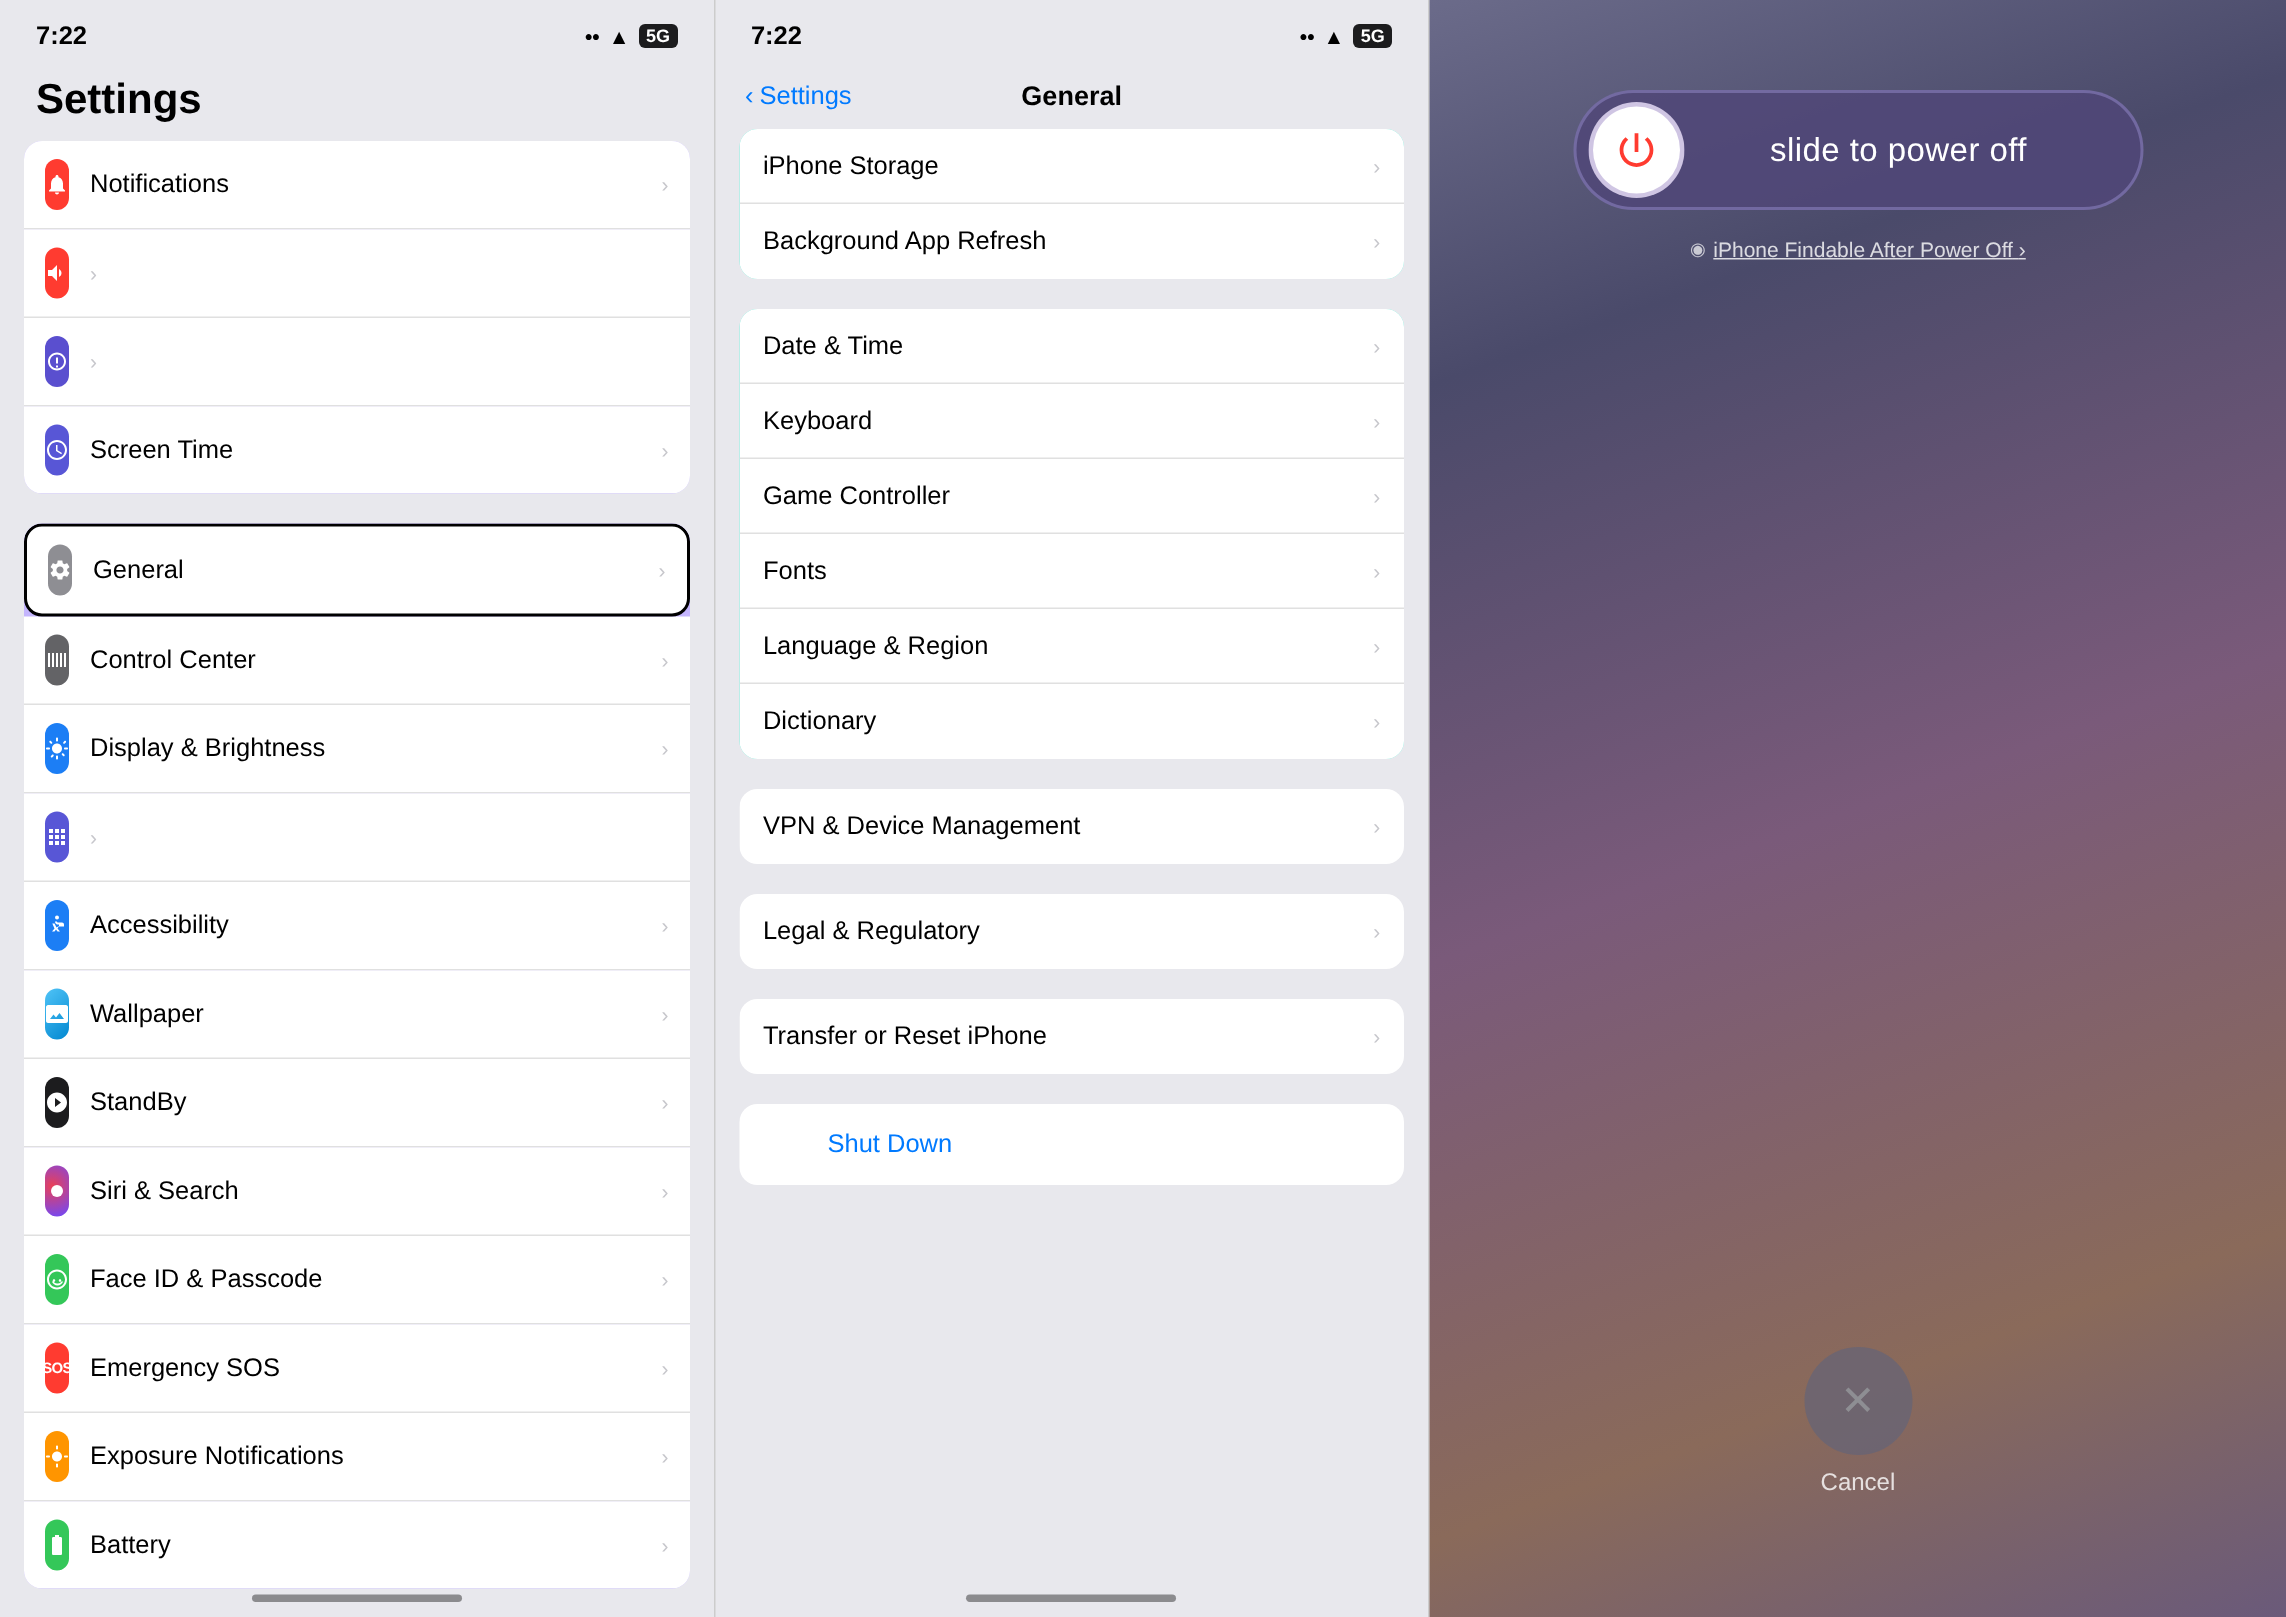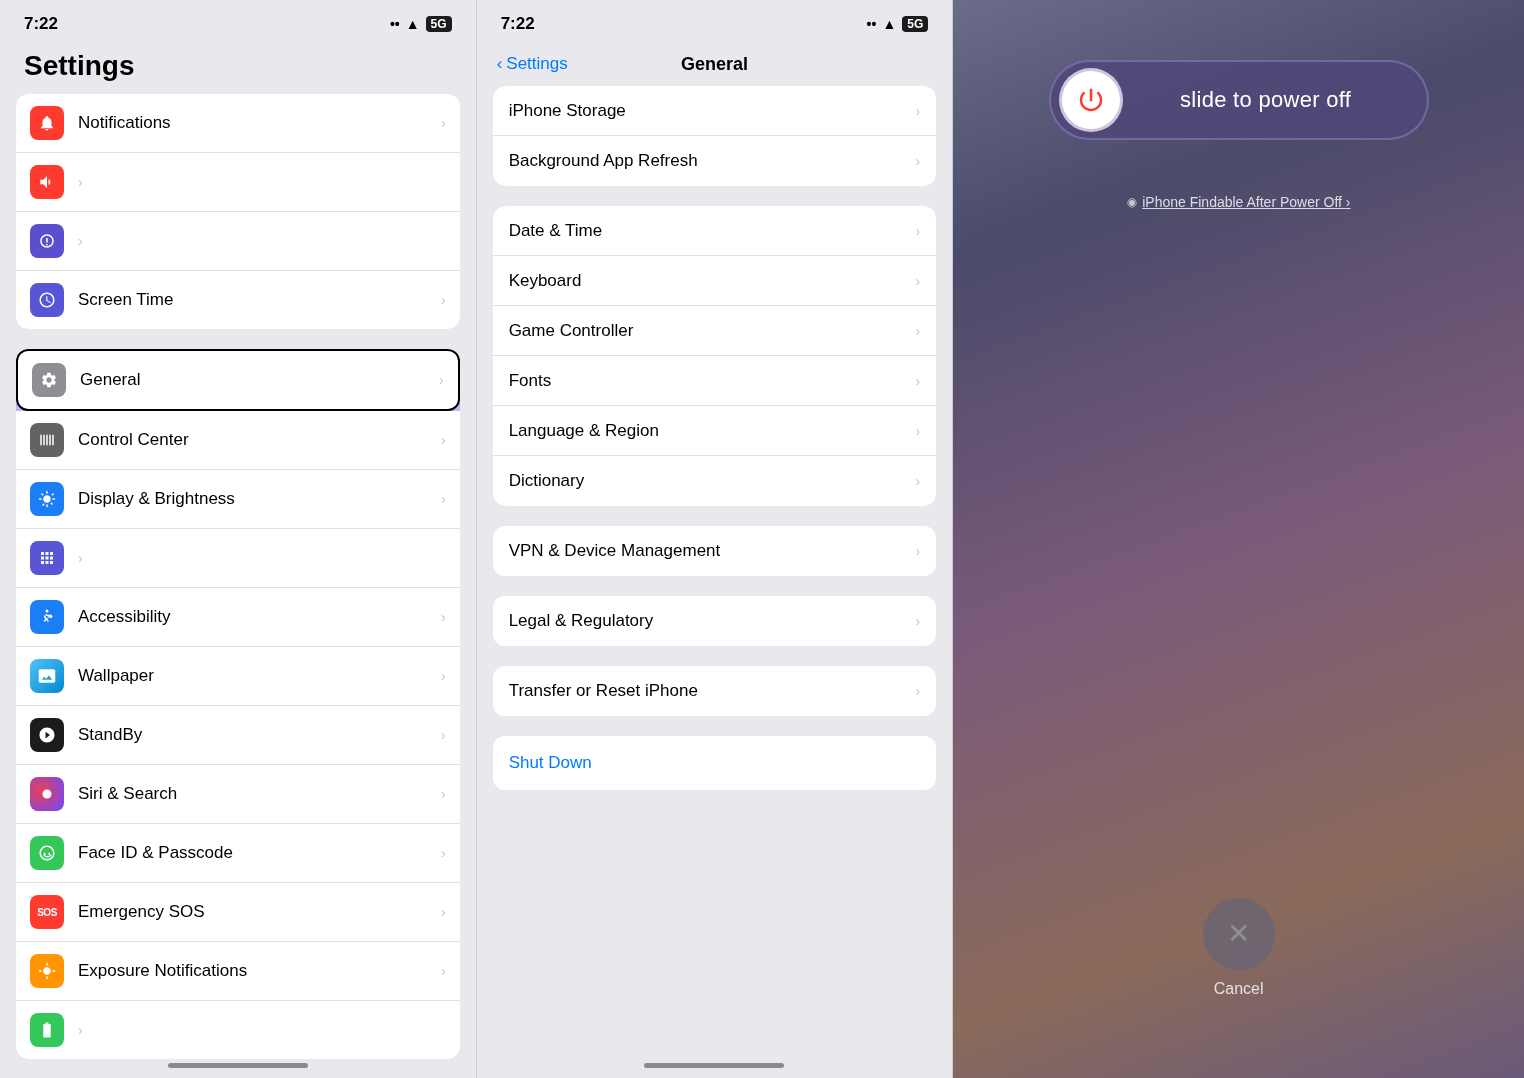--- a/index.html
+++ b/index.html
@@ -83,21 +83,21 @@
     }
 
     .settings-item.active {
       background: #fff;
       border: 2px solid #000;
       border-radius: 12px;
       z-index: 2;
     }
 
     .item-icon {
-      width: 34px;
+      width: 16px;
       height: 34px;
       border-radius: 8px;
       display: flex;
       align-items: center;
       justify-content: center;
       margin-right: 14px;
       flex-shrink: 0;
       font-size: 18px;
       color: #fff;
     }
@@ -206,40 +206,40 @@
       align-items: center;
       padding: 16px 16px;
       cursor: pointer;
       min-height: 54px;
     }
 
     .shutdown-label {
       font-size: 17px;
       color: #007aff;
       font-weight: 400;
+      margin-left: 43px;
     }
 
     
     .panel-3 {
       flex: 1.2;
       background: linear-gradient(160deg, #6b6b8a 0%, #4a4a6a 20%, #7a5a7a 50%, #8a6a5a 80%, #6a5a7a 100%);
       display: flex;
       flex-direction: column;
       align-items: center;
       position: relative;
       overflow: hidden;
     }
 
     .power-off-top {
       width: 100%;
       padding: 60px 40px 0;
       display: flex;
       flex-direction: column;
       align-items: center;
-      gap: 36px;
     }
 
     .slide-container {
       width: 380px;
       height: 80px;
       background: rgba(80, 70, 120, 0.85);
       border-radius: 40px;
       display: flex;
       align-items: center;
       padding: 8px;
@@ -469,20 +469,21 @@
         </div>
         <span class="item-label">Exposure Notifications</span>
         <span class="item-chevron">›</span>
       </div>
       <div class="settings-item">
         <div class="item-icon icon-battery" style="background:#34c759;">
           <svg width="18" height="18" viewBox="0 0 24 24" fill="white">
               <path d="M15.67 4H14V2h-4v2H8.33C7.6 4 7 4.6 7 5.33v15.33C7 21.4 7.6 22 8.33 22h7.33c.74 0 1.34-.6 1.34-1.33V5.33C17 4.6 16.4 4 15.67 4z"></path>
             </svg>
         </div>
+        <span class="item-label">Battery</span>
         <span class="item-chevron">›</span>
       </div>
     </div>
   </div>
 
   <div style="width:100%;display:flex;justify-content:center;padding-bottom:10px;">
     <div style="width:140px;height:5px;background:#000;border-radius:3px;opacity:0.4;"></div>
   </div>
 </div>
 

